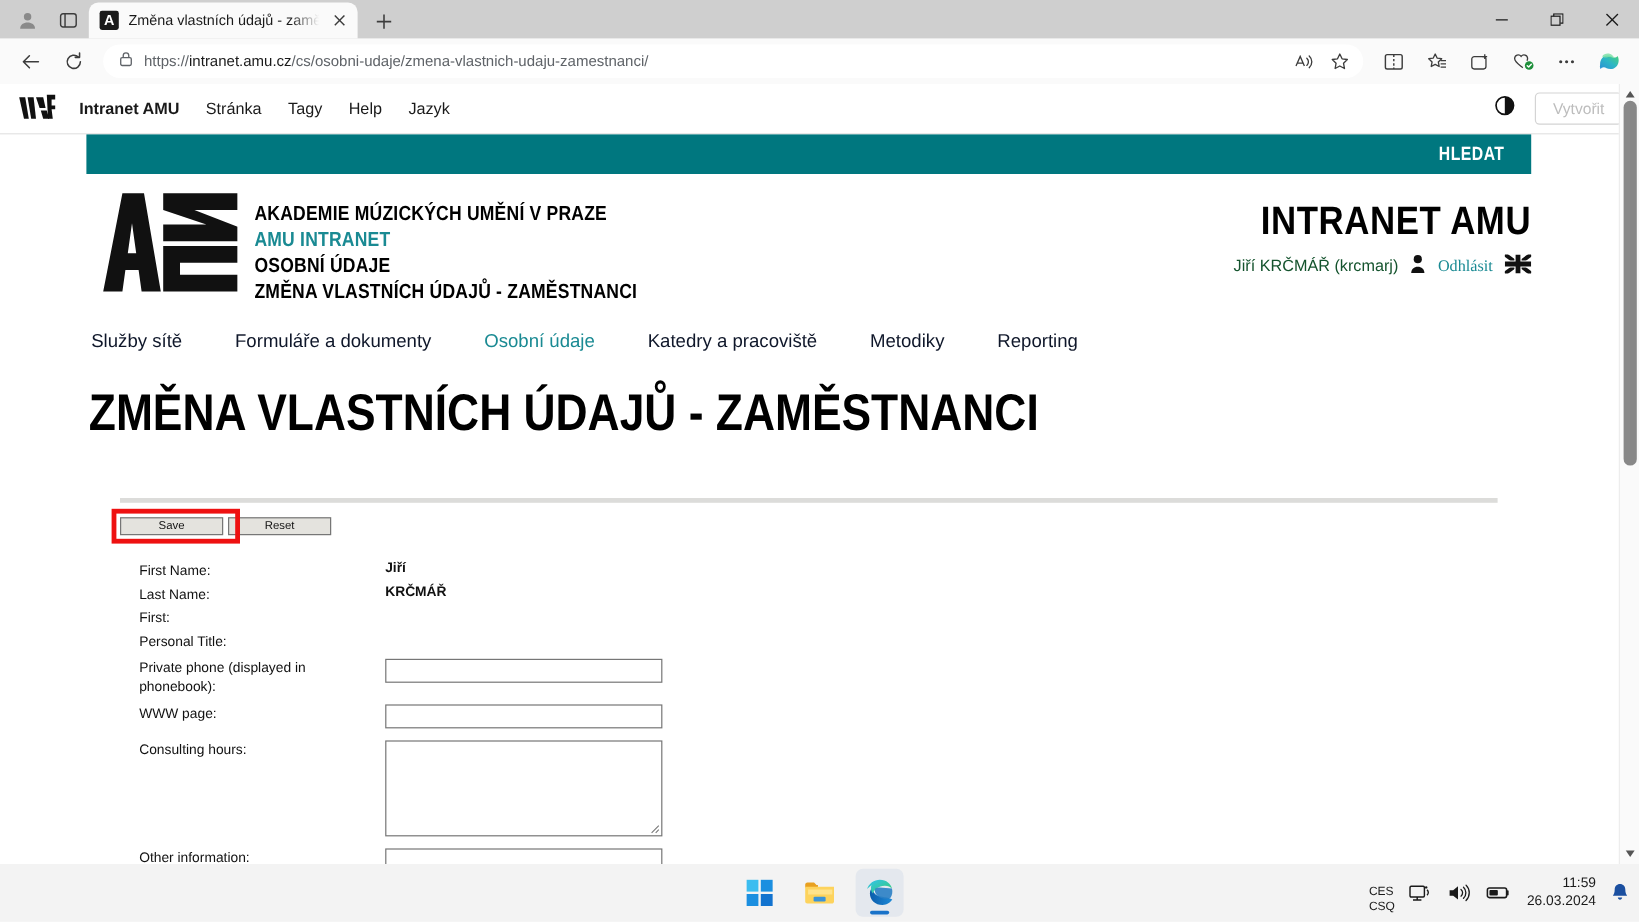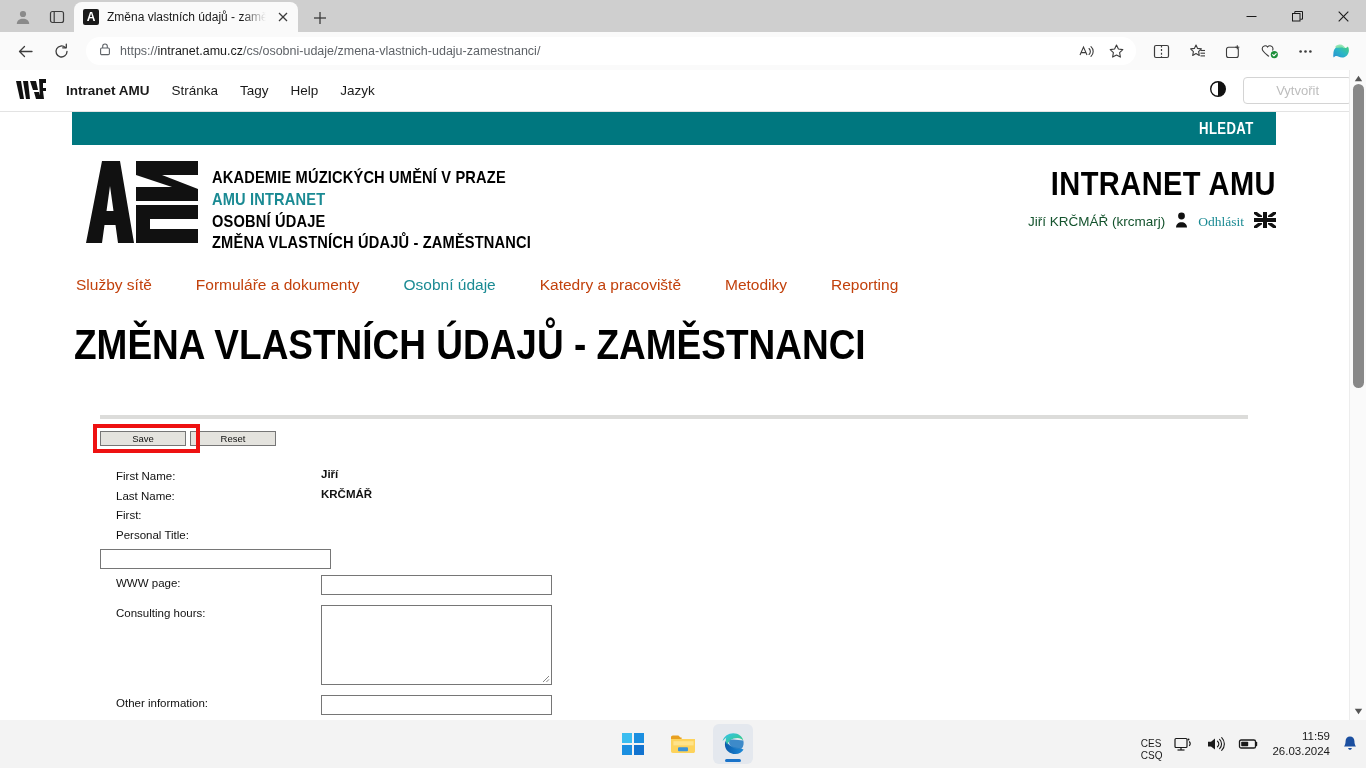--- a/index.html
+++ b/index.html
@@ -48,21 +48,21 @@
   .viewport { position: absolute; left: 0; top: 70px; width: 1366px; height: 650px; background: #fff; overflow: hidden; }
 
   
   .adminbar { height: 42px; background: #fff; display: flex; align-items: center;
               padding: 0 14px 0 10px; border-bottom: 1px solid #e3e3e3; }
   .ab-logo { width: 44px; height: 30px; display: flex; align-items: center; justify-content: center; margin-right: 12px; }
   .ab-items { display: flex; align-items: center; gap: 22px; }
   .ab-item { font-size: 13.5px; color: #1a1a1a; }
   .ab-item.strong { font-weight: bold; }
   .ab-right { margin-left: auto; display: flex; align-items: center; gap: 16px; }
-  .ab-create { border: 1px solid #d4d4d4; border-radius: 4px; padding: 5px 32px;
+  .ab-create { border: 1px solid #d4d4d4; border-radius: 4px; padding: 5px 14px;
                font-size: 13px; color: #bdbdbd; background: #fff; }
 
   .searchbar { height: 33px; background: #00777f; margin-left: 72px; margin-right: 90px;
                display: flex; align-items: center; justify-content: flex-end; padding-right: 22px; }
   .searchbar span { color: #fff; font-size: 16px; font-weight: bold; letter-spacing: .5px;
                     font-stretch: condensed; transform: scaleX(.82); transform-origin: right center; }
 
   .page { padding: 0 0 0 74px; }
 
   .brandrow { display: flex; align-items: flex-start; padding-top: 14px; }
@@ -74,21 +74,21 @@
   .bt-line.teal { color: #1a8a93; }
 
   .headright { margin-left: auto; text-align: right; padding-right: 90px; padding-top: 8px; }
   .intranet-title { font-size: 33px; font-weight: bold; letter-spacing: .5px; line-height: 1;
                     transform: scaleX(.88); transform-origin: right center; }
   .userline { display: flex; align-items: center; justify-content: flex-end; gap: 10px; margin-top: 12px; font-size: 13.5px; }
   .userline .uname { color: #14532d; }
   .userline .logout { color: #1a8a93; font-family: Liberation Serif, serif; }
 
   .mainnav { display: flex; gap: 44px; padding: 22px 0 0 2px; }
-  .mainnav a { font-size: 15.5px; color: #c2410c; text-decoration: none; white-space: nowrap; }
+  .mainnav a { font-size: 15.5px; color: #0f172a; text-decoration: none; white-space: nowrap; }
   .mainnav a.active { color: #1a8a93; }
 
   .pagetitle { font-size: 43px; font-weight: bold; text-transform: uppercase; margin-top: 26px;
                letter-spacing: 0px; transform: scaleX(.86); transform-origin: left center; white-space: nowrap; }
 
   .formwrap { margin-top: 46px; padding-left: 26px; }
   .hr { height: 4px; background: #dcdcda; width: 1148px; }
 
   .btnrow { display: flex; gap: 4px; margin-top: 12px; position: relative; }
   .hlbox { position: absolute; left: -7px; top: -7px; width: 107px; height: 29px;
@@ -382,20 +382,21 @@
             <div class="flabel">First:</div>
             <div class="fvalue"></div>
           </div>
 
           <div class="frow" style="margin-bottom:6px;">
             <div class="flabel">Personal Title:</div>
             <div class="fvalue"></div>
           </div>
 
           <div class="frow" style="margin-bottom:6px;">
+            <div class="flabel">Private phone (displayed in phonebook):</div>
             <input class="tinput" value="" style="">
           </div>
 
           <div class="frow" style="margin-bottom:10px;">
             <div class="flabel">WWW page:</div>
             <input class="tinput" value="" style="">
           </div>
 
           <div class="frow" style="margin-bottom:10px;">
             <div class="flabel">Consulting hours:</div>

